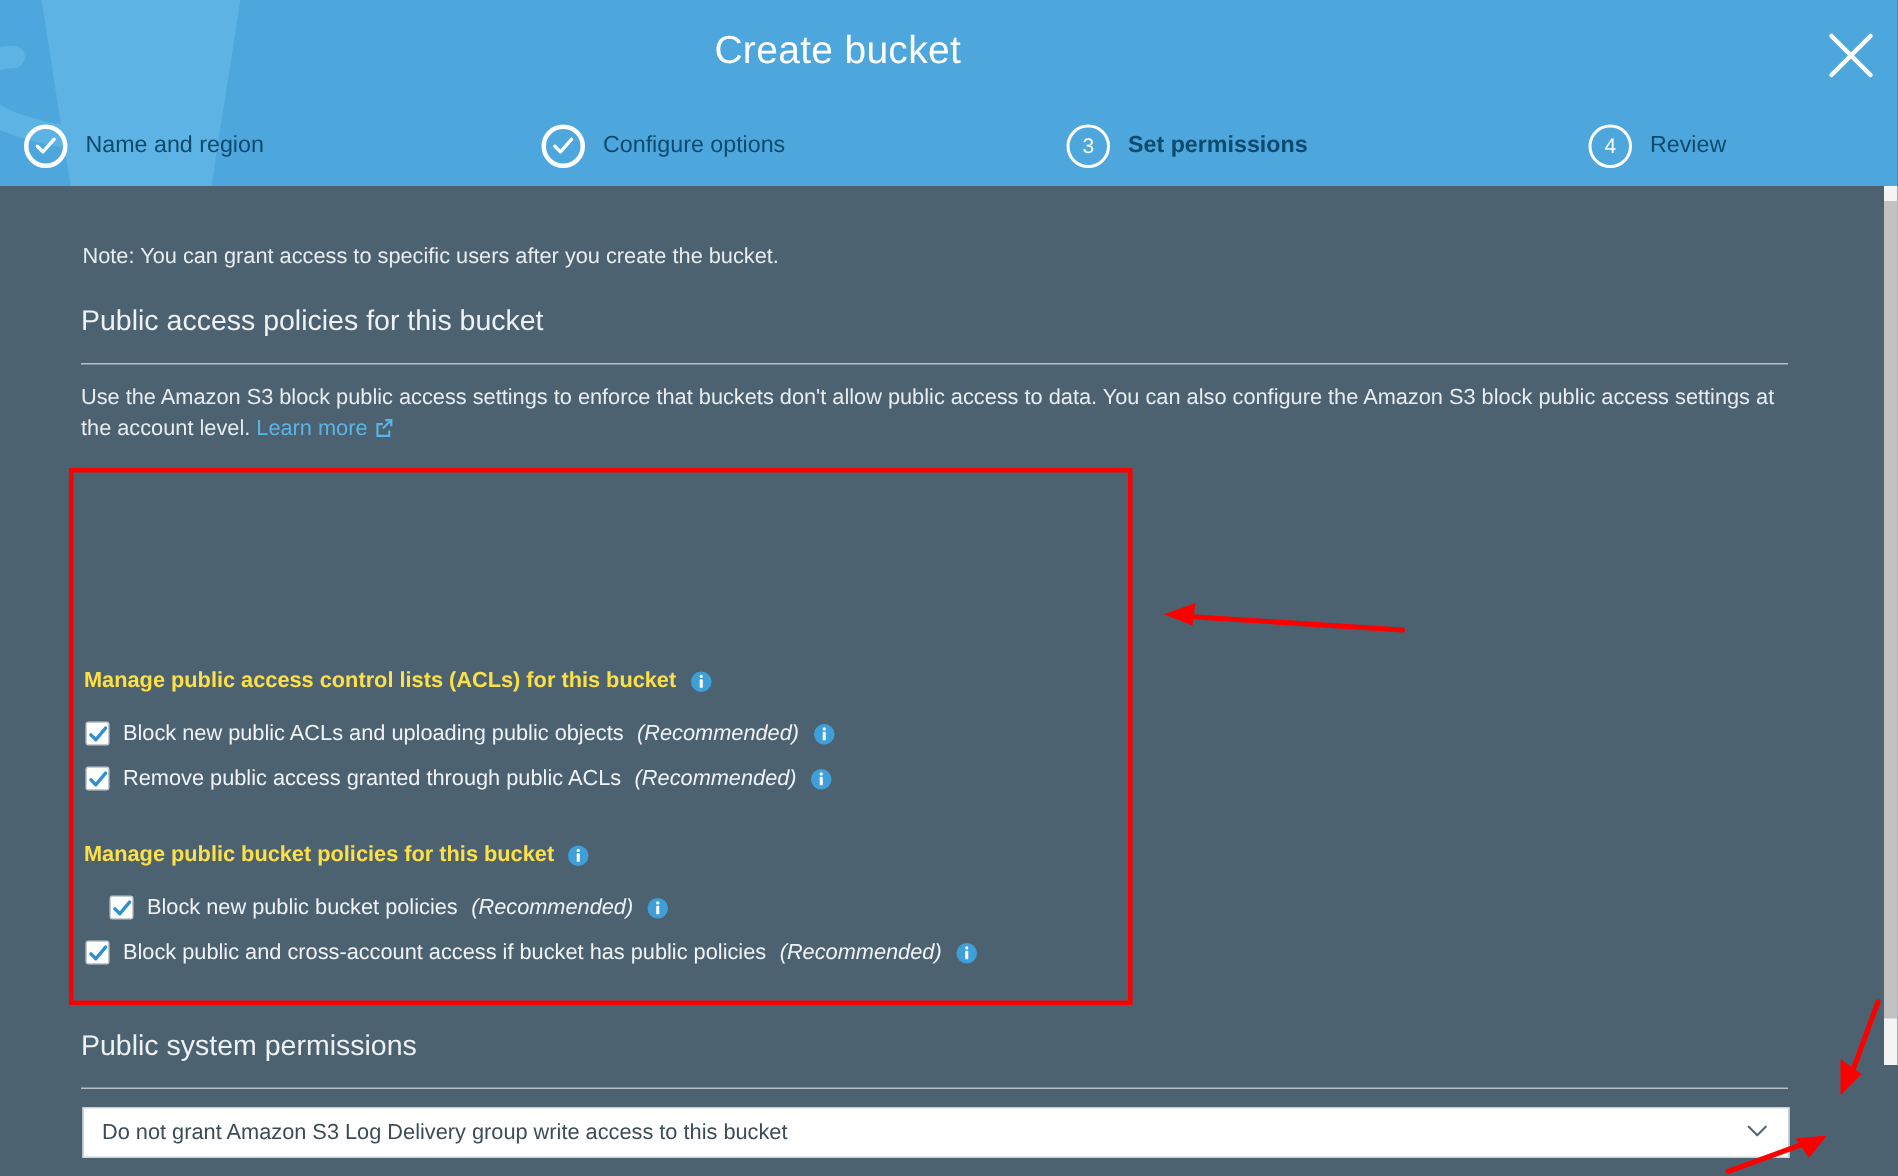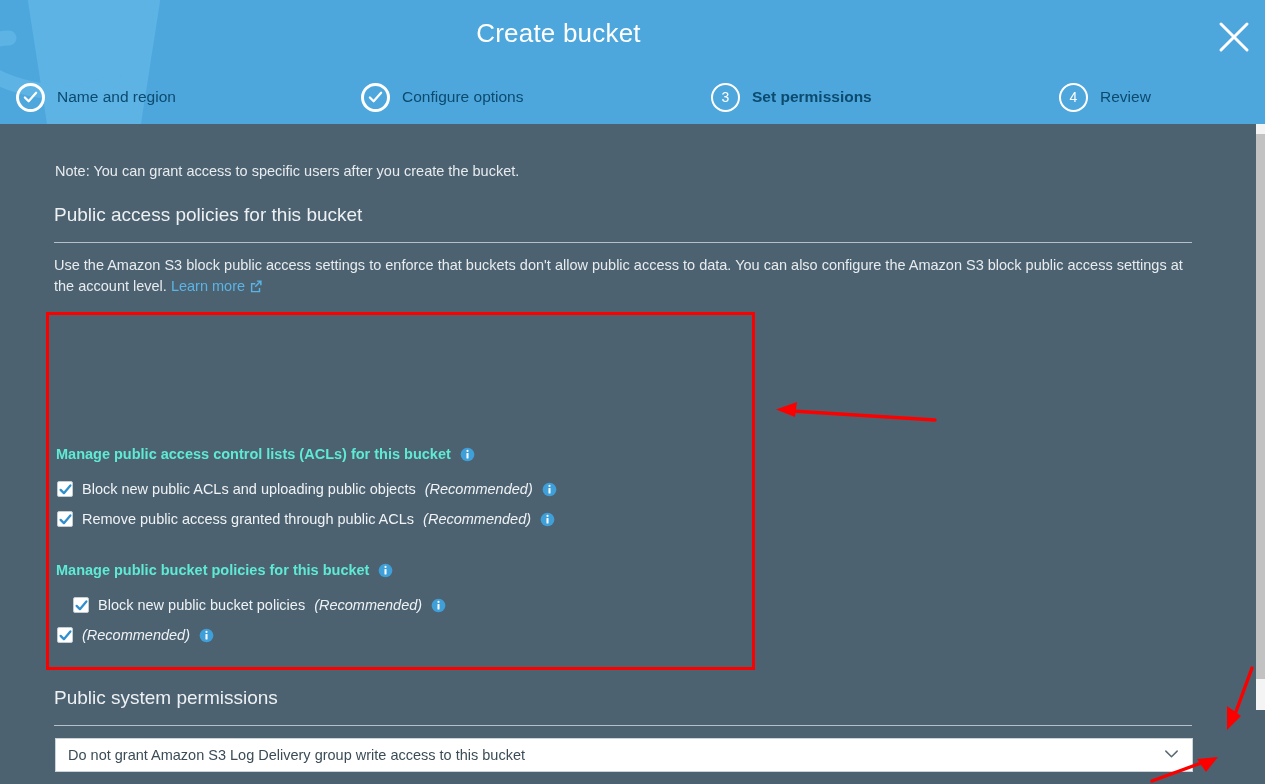--- a/index.html
+++ b/index.html
@@ -95,21 +95,21 @@
   }
   .ext-icon { display: inline-block; vertical-align: -2px; margin-left: 4px; }
 
   
   #acl-highlight-box {
     position: absolute; left: 46px; top: 188px;
     width: 709px; height: 358px;
     border: 3px solid #fc0000;
   }
   .group-title {
-    color: #5eead4; font-size: 14.5px; font-weight: bold;
+    color: #fde047; font-size: 14.5px; font-weight: bold;
     display: flex; align-items: center; gap: 9px;
   }
   .checkbox-row {
     display: flex; align-items: center; gap: 9px;
     color: #f0f3f5; font-size: 14.5px;
   }
   .cb {
     width: 16px; height: 16px; flex: 0 0 auto;
     background: #ffffff; border: 1px solid #c3ccd2;
     border-radius: 2px;
@@ -310,20 +310,21 @@
         </svg>
       </span>
     </div>
 
     <div id="policy-check-2" class="checkbox-row">
       <span class="cb">
         <svg width="13" height="13" viewBox="0 0 16 16" xmlns="http://www.w3.org/2000/svg">
           <polyline points="2,8.5 6,12.5 14,3" fill="none" stroke="#2f8fcf" stroke-width="2.8" stroke-linecap="round" stroke-linejoin="round"></polyline>
         </svg>
       </span>
+      <span>Block public and cross-account access if bucket has public policies</span>
       <span class="rec">(Recommended)</span>
       <span class="info-icon">
         <svg width="15" height="15" viewBox="0 0 16 16" xmlns="http://www.w3.org/2000/svg">
           <circle cx="8" cy="8" r="7.3" fill="#3f9fd8"></circle>
           <circle cx="8" cy="4.2" r="1.15" fill="#ffffff"></circle>
           <rect x="6.9" y="6.3" width="2.2" height="6" rx="0.6" fill="#ffffff"></rect>
         </svg>
       </span>
     </div>
 

